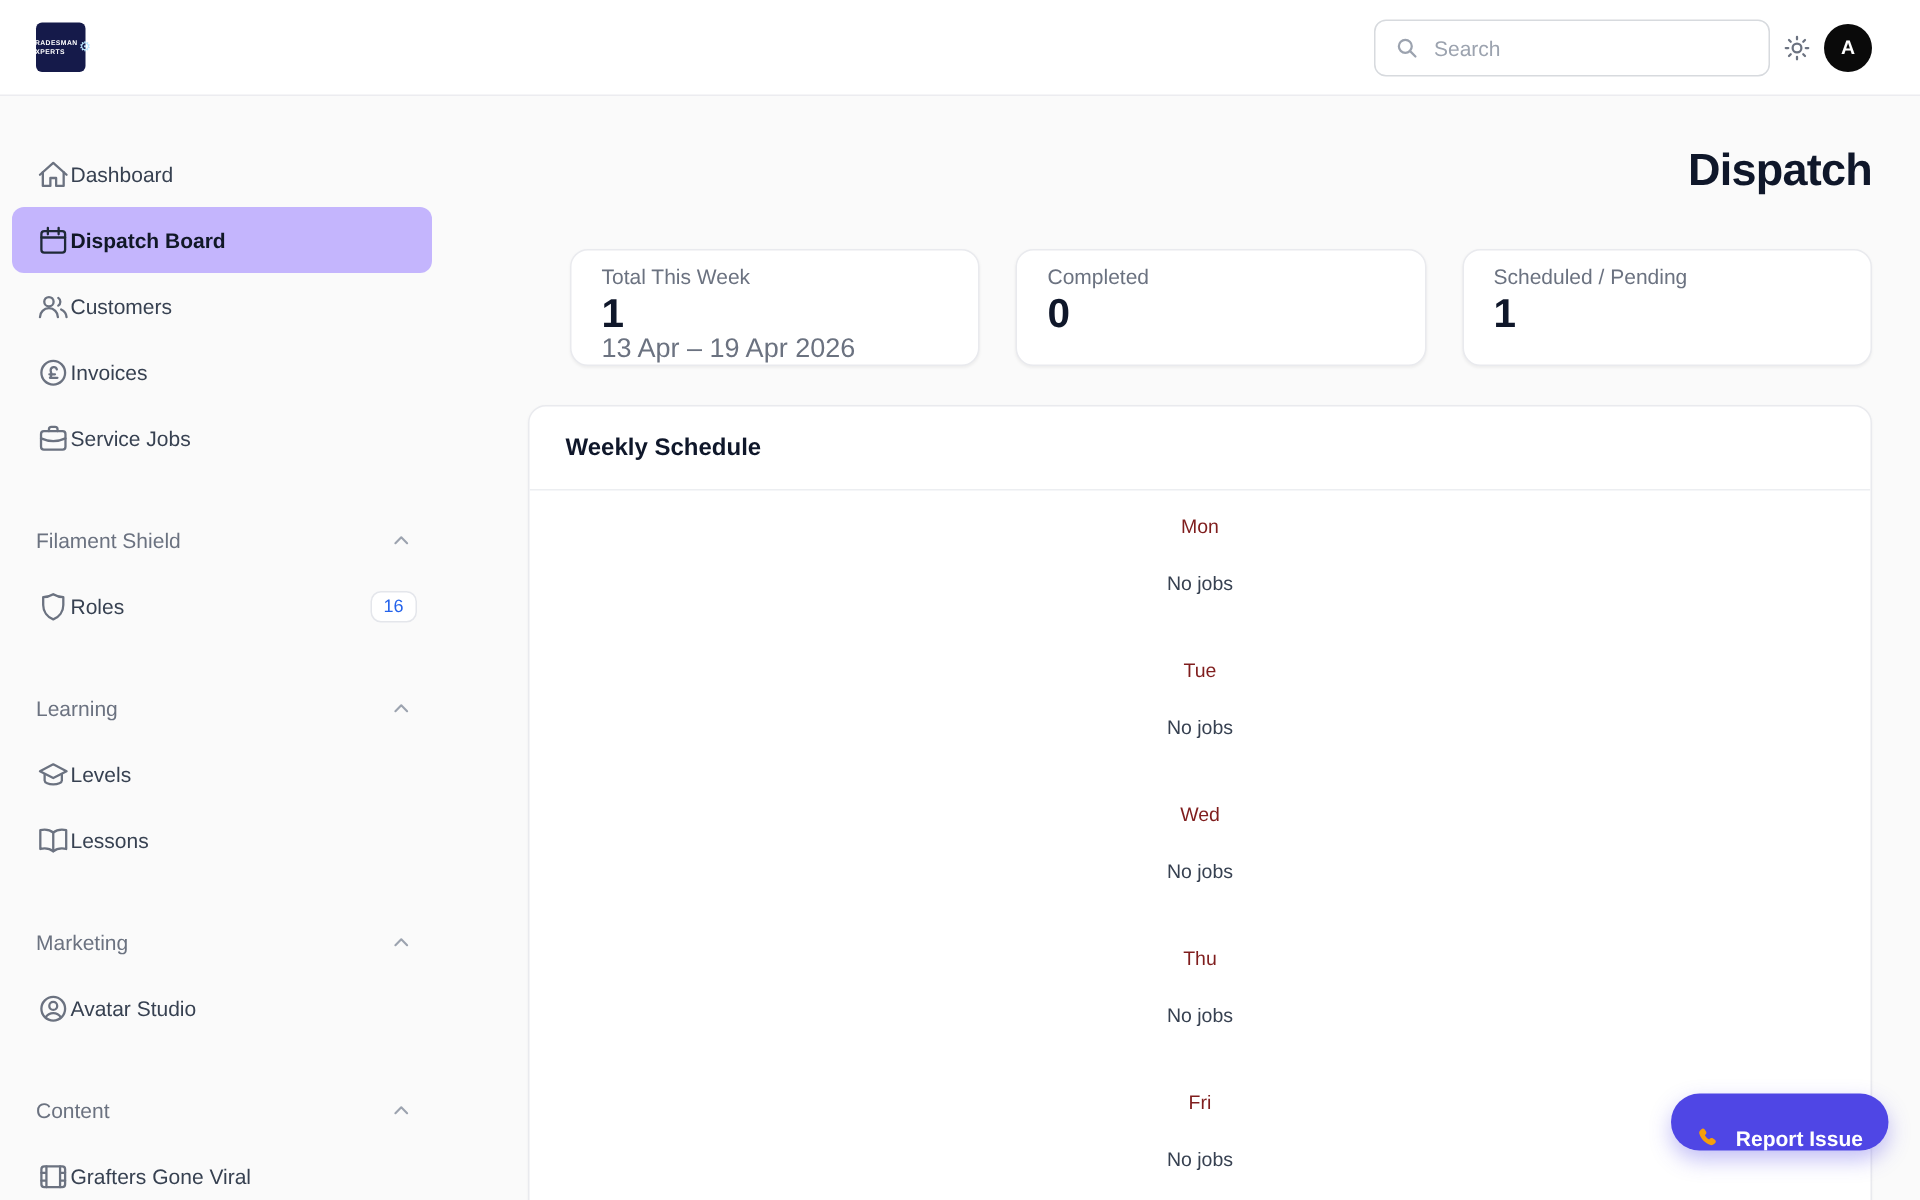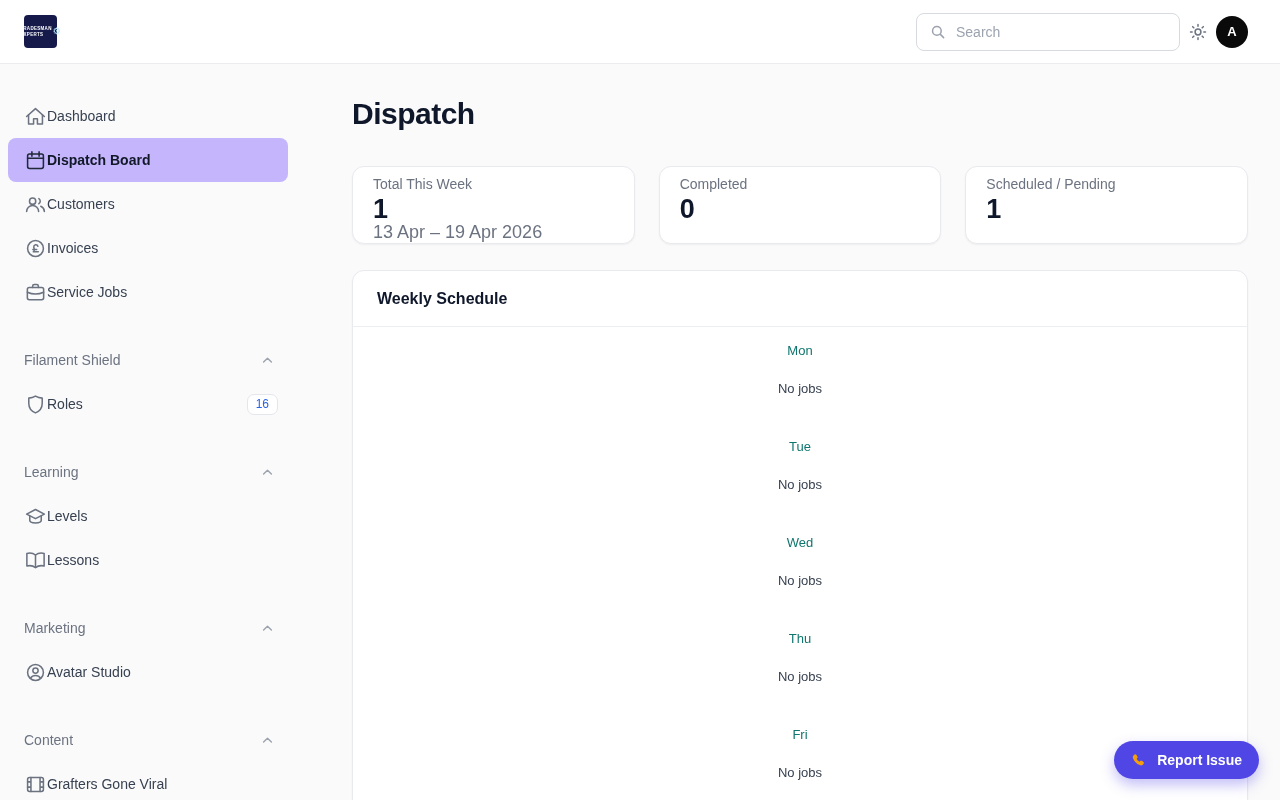--- a/index.html
+++ b/index.html
@@ -72,50 +72,50 @@
   .group-header svg { width: 17px; height: 17px; color: #9ca3af; }
   .badge {
     margin-left: auto;
     font-size: 12px; font-weight: 500; color: #2563eb;
     border: 1px solid #e4e6eb; background: #fff;
     border-radius: 7px; padding: 2px 8px; line-height: 1.25;
   }
 
   
   .main { flex: 1; padding: 32px 32px 0; overflow: hidden; }
-  .page-title { font-size: 30px; line-height: 36px; font-weight: 800; letter-spacing: -0.5px; color: #0f172a; }
-
-  .stats-grid { display: grid; grid-template-columns: repeat(3, 1fr); gap: 24px; margin-top: 34px; }
+  .page-title { font-size: 30px; line-height: 36px; font-weight: 800; letter-spacing: -0.5px; color: #0f172a; text-align: right; }
+
+  .stats-grid { display: grid; grid-template-columns: repeat(3, 1fr); gap: 24px; margin-top: 34px; margin-left: 28px; }
   .stat-card {
     background: #fff; border: 1px solid #e9eaee; border-radius: 12px;
     padding: 9px 20px 0; height: 78px; overflow: hidden;
     box-shadow: 0 1px 2px rgba(0,0,0,.05);
   }
   .stat-label { font-size: 14px; line-height: 17px; color: #6b7280; font-weight: 500; }
   .stat-value { font-size: 27px; line-height: 30px; font-weight: 700; color: #0f172a; margin-top: 1px; }
   .stat-desc { font-size: 18px; line-height: 15px; color: #6b7280; margin-top: 1px; min-height: 15px; }
 
   .schedule-card {
     background: #fff; border: 1px solid #e9eaee; border-radius: 12px;
     margin-top: 26px; box-shadow: 0 1px 2px rgba(0,0,0,.05);
     height: 560px; overflow: hidden;
   }
   .schedule-header {
     height: 56px; display: flex; align-items: center; padding: 0 24px;
     border-bottom: 1px solid #eceef1;
     font-size: 16px; font-weight: 700; color: #0f172a;
   }
   .day-row { height: 96px; display: flex; flex-direction: column; align-items: center; padding-top: 16px; }
-  .day-name { font-size: 13px; font-weight: 500; color: #0f766e; }
+  .day-name { font-size: 13px; font-weight: 500; color: #7f1d1d; }
   .day-status { font-size: 13px; color: #374151; margin-top: 23px; }
 
   
   .report-issue {
-    position: fixed; right: 21px; bottom: 21px;
-    display: flex; align-items: center; gap: 9px;
+    position: fixed; right: 21px; bottom: 33px;
+    display: flex; align-items: flex-end; gap: 9px;
     background: #4f46e5; color: #fff; border: none; cursor: pointer;
     height: 38px; padding: 0 17px; border-radius: 9999px;
     font-size: 14px; font-weight: 600; font-family: inherit;
     box-shadow: 0 6px 14px rgba(79,70,229,.35);
   }
 </style>
 </head>
 <body>
 
 <header class="topbar">

